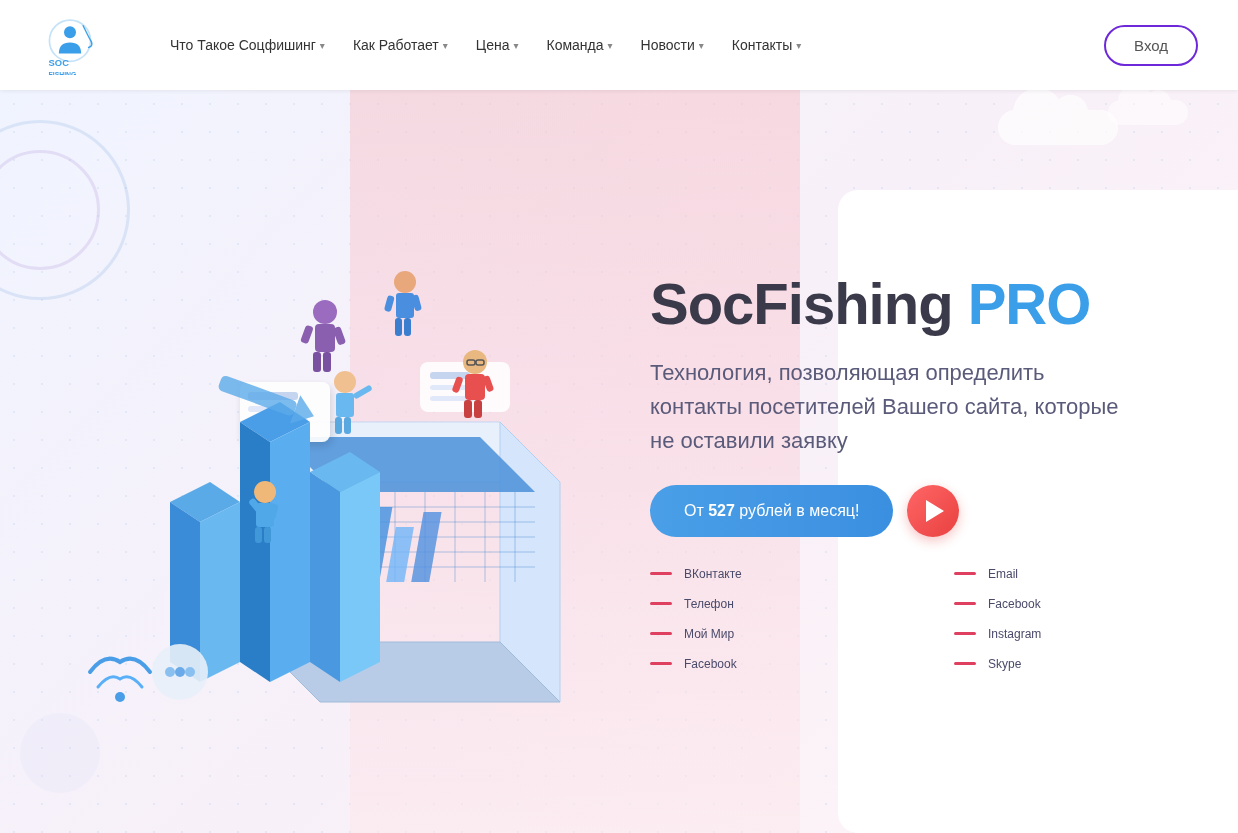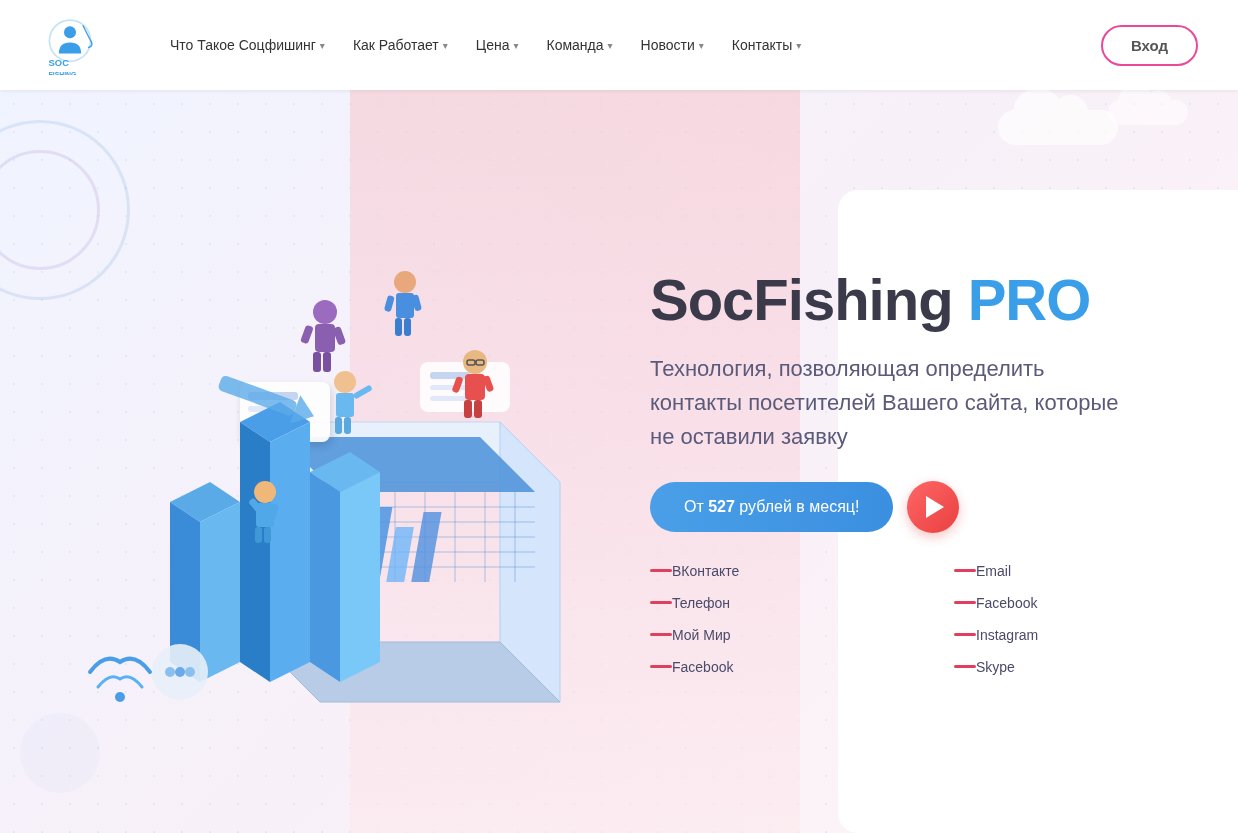--- a/index.html
+++ b/index.html
@@ -49,27 +49,27 @@
       padding: 6px 10px;
       border-radius: 4px;
       white-space: nowrap;
     }
     .nav-arrow {
       font-size: 10px;
       color: #888;
     }
     .btn-login {
       background: #fff;
-      border: 2px solid #ec4899;
+      border: 2px solid #6d28d9;
       color: #555;
       padding: 10px 28px;
       border-radius: 25px;
       font-size: 15px;
       cursor: pointer;
-      font-weight: 700;
+      font-weight: 400;
     }
 
     
     .hero {
       margin-top: 90px;
       min-height: 743px;
       position: relative;
       display: flex;
       align-items: center;
       overflow: hidden;
@@ -182,21 +182,20 @@
 
     .hero-subtitle {
       font-size: 22px;
       color: #5a5a7a;
       line-height: 1.55;
       max-width: 490px;
     }
 
     .cta-row {
       display: flex;
-      align-items: center;
       gap: 14px;
       margin-top: 6px;
     }
 
     .btn-cta {
       background: linear-gradient(90deg, #4a9fe8, #3b8fe0);
       color: #fff;
       border: none;
       padding: 16px 34px;
       border-radius: 35px;
@@ -227,21 +226,22 @@
     
     .contact-grid {
       display: grid;
       grid-template-columns: 1fr 1fr;
       gap: 16px 60px;
       margin-top: 10px;
     }
     .contact-item {
       display: flex;
       align-items: center;
-      font-size: 14px;
+      gap: 12px;
+      font-size: 12px;
       color: #4a4a6a;
     }
     .contact-dash {
       width: 22px;
       height: 3px;
       background: #e04060;
       border-radius: 2px;
       flex-shrink: 0;
     }
 

